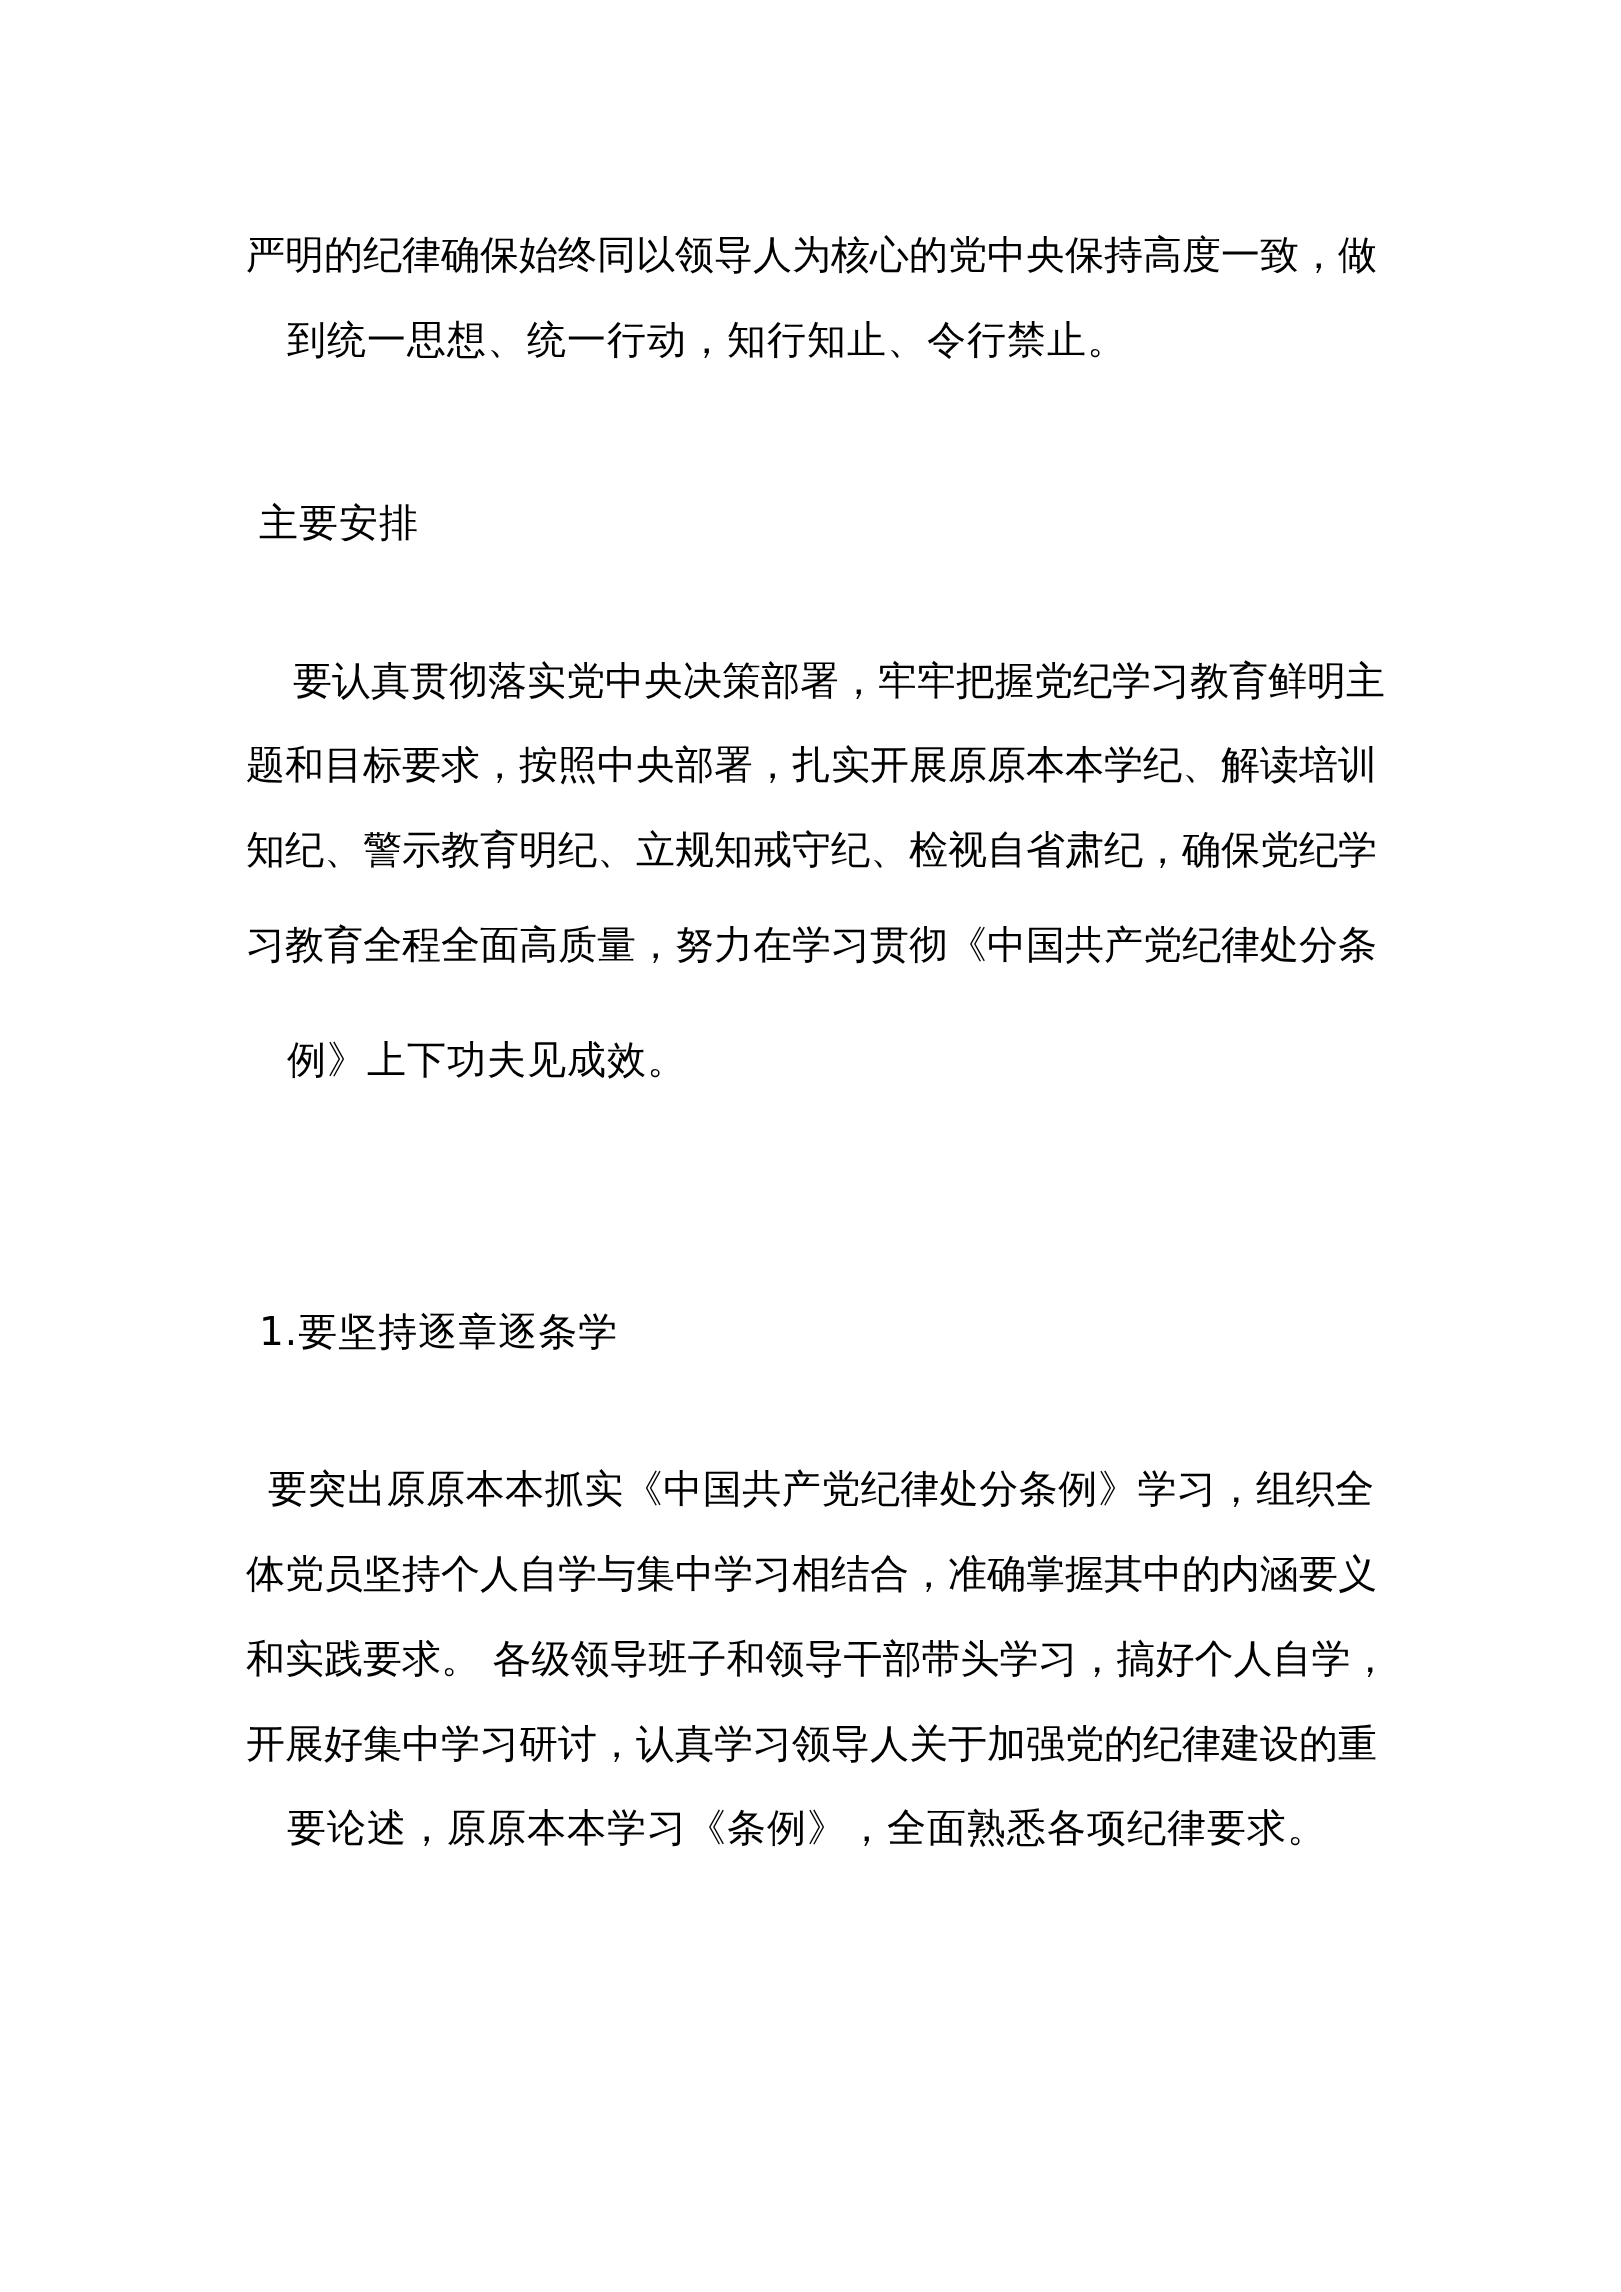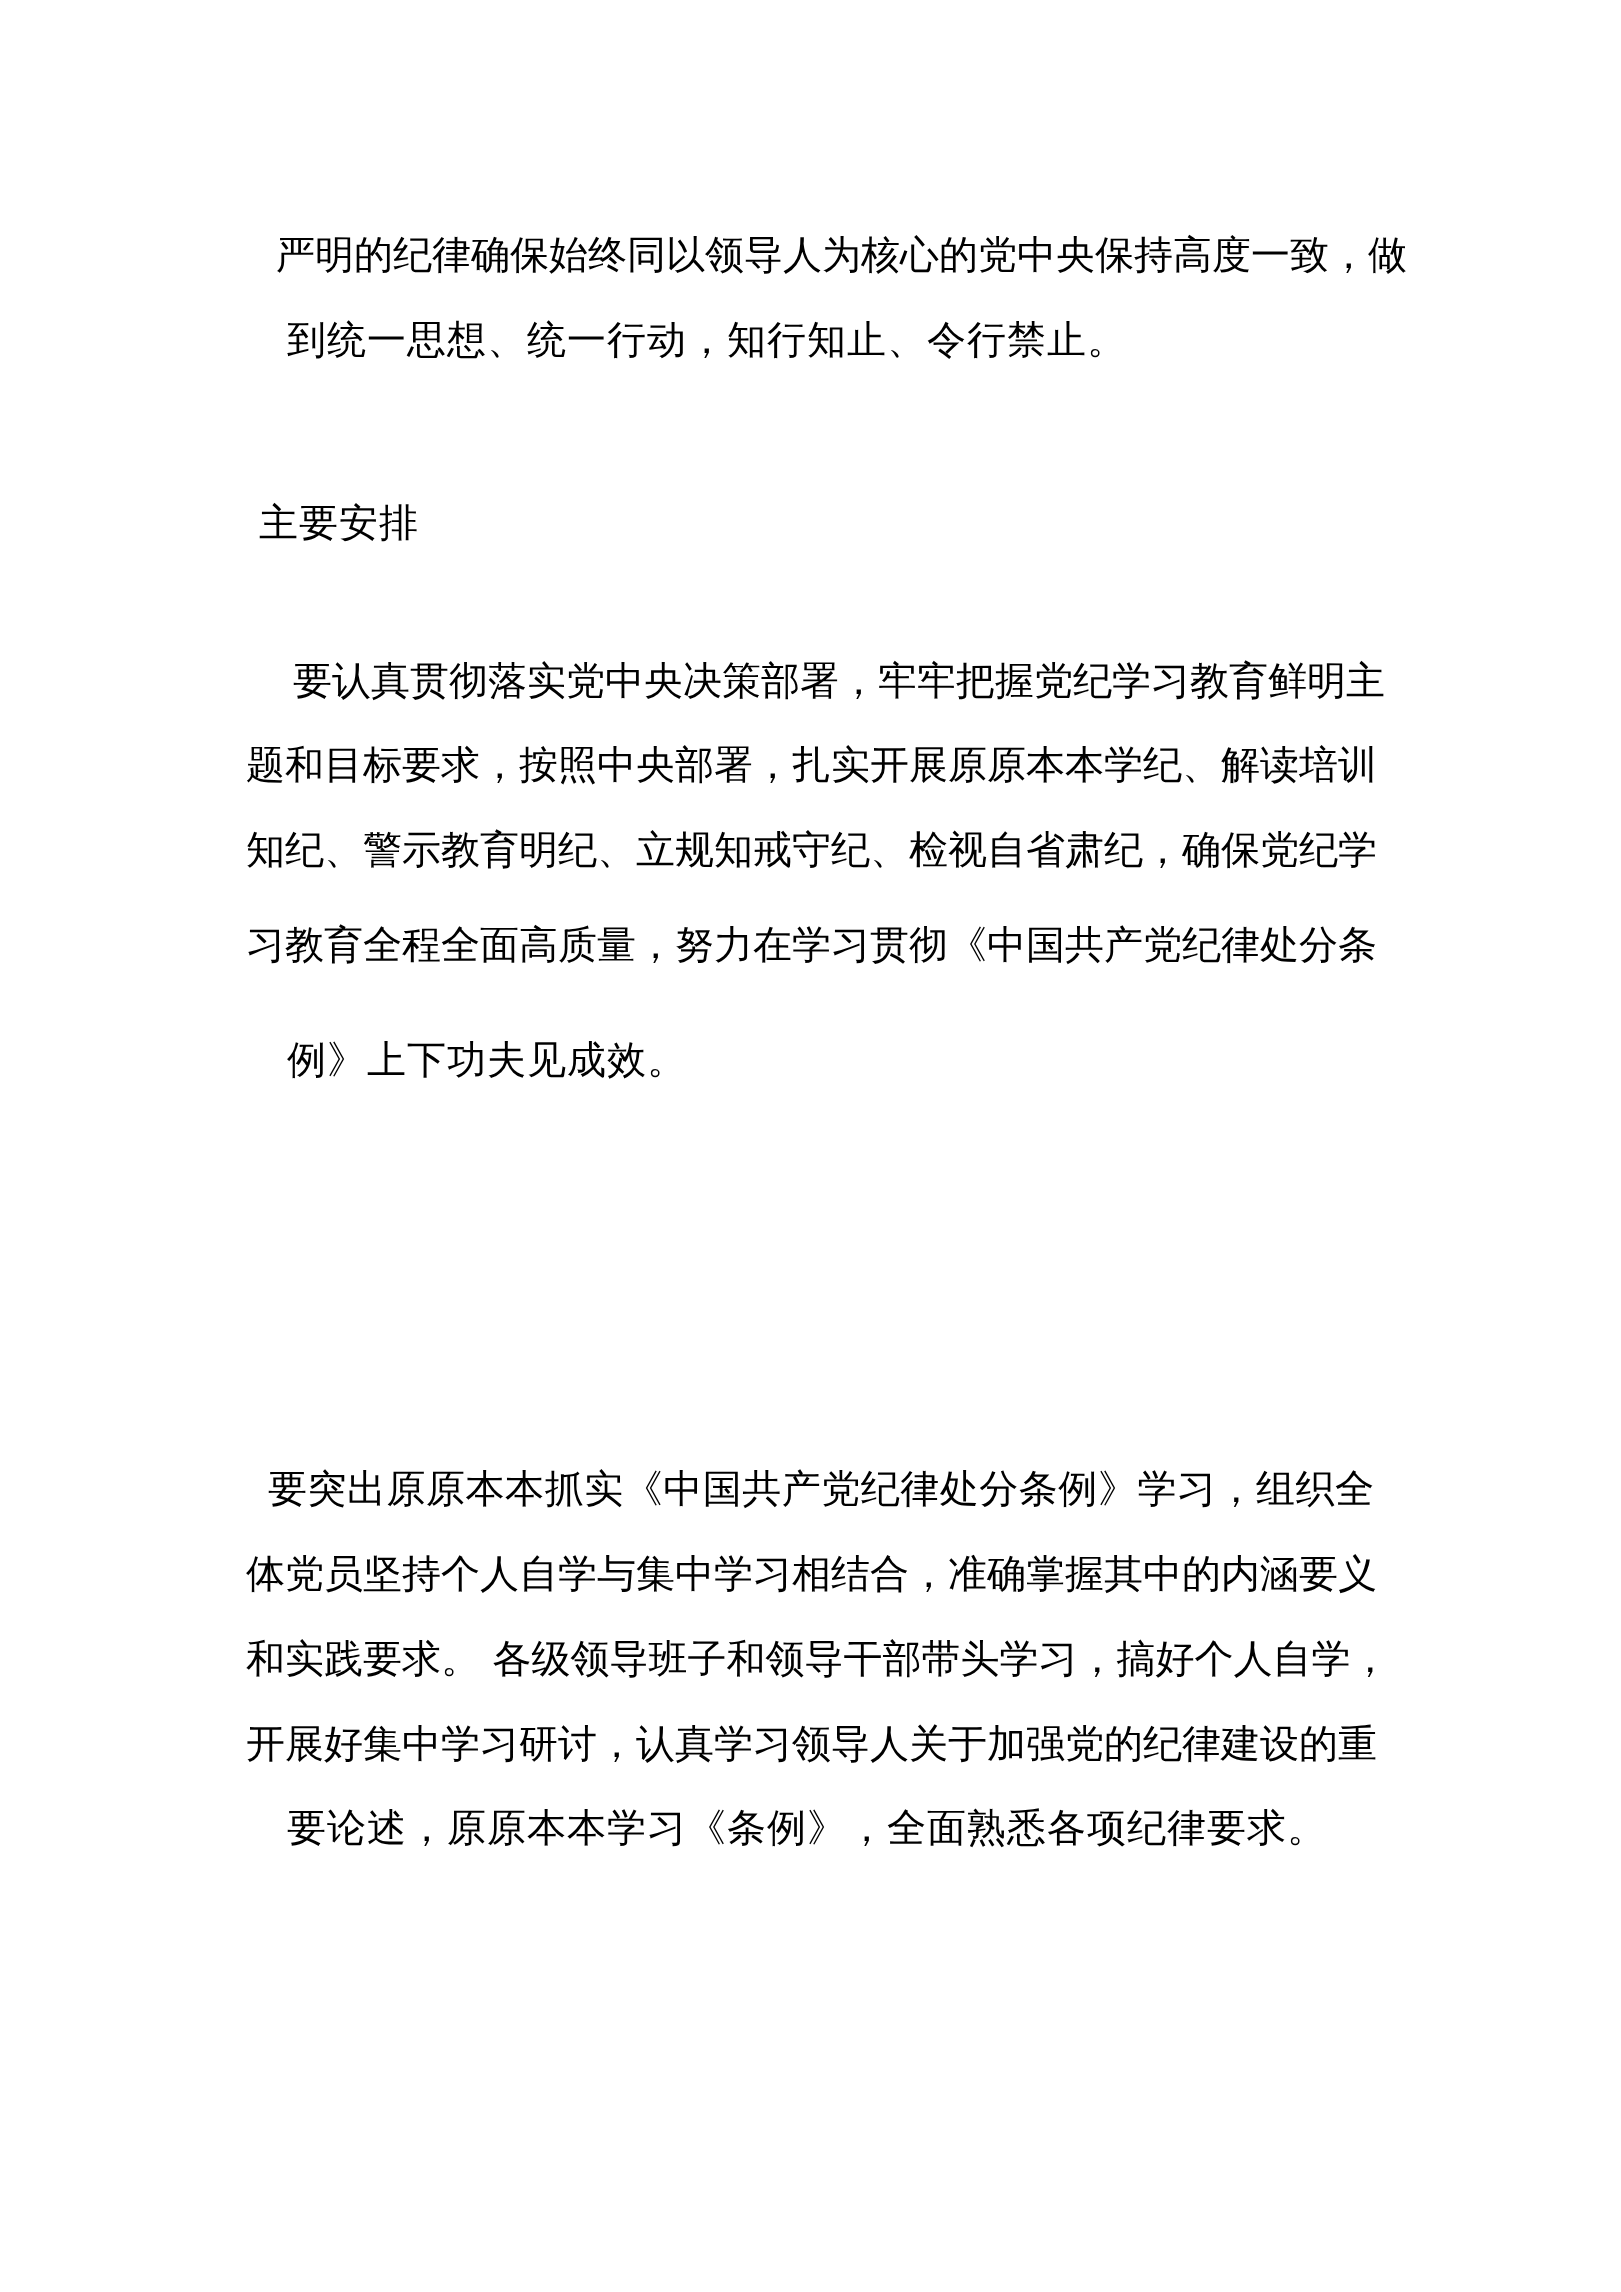--- a/index.html
+++ b/index.html
@@ -61,34 +61,35 @@
       margin: 13px;
       letter-spacing: 1px;
     }
   </style>
 </head>
 <body>
 
 <div class="page">
 
   <div>
-    <p class="line full" style="top:231px;margin-left:30px;">严明的纪律确保始终同以领导人为核心的党中央保持高度一致，做</p>
+    <p class="line full" style="top:231px;">严明的纪律确保始终同以领导人为核心的党中央保持高度一致，做</p>
     <p class="line short" style="top:316px;">到统一思想、统一行动，知行知止、令行禁止。</p>
   </div>
 
   <h2 class="heading" style="top:486px; font-weight:normal;">主要安排</h2>
 
   <div>
     <p class="line full indent" style="top:657px;">要认真贯彻落实党中央决策部署，牢牢把握党纪学习教育鲜明主</p>
     <p class="line full" style="top:741px;">题和目标要求，按照中央部署，扎实开展原原本本学纪、解读培训</p>
     <p class="line full" style="top:826px;">知纪、警示教育明纪、立规知戒守纪、检视自省肃纪，确保党纪学</p>
     <p class="line full" style="top:921px;">习教育全程全面高质量，努力在学习贯彻《中国共产党纪律处分条</p>
     <p class="line short" style="top:1036px;">例》上下功夫见成效。</p>
   </div>
 
+  <h3 class="heading" style="top:1295px; font-weight:normal;">1.要坚持逐章逐条学</h3>
 
   <div>
     <p class="line full indent-sm" style="top:1465px; left:268px; width:1106px;">要突出原原本本抓实《中国共产党纪律处分条例》学习，组织全</p>
     <p class="line full" style="top:1550px;">体党员坚持个人自学与集中学习相结合，准确掌握其中的内涵要义</p>
     <p class="line full" style="top:1635px;">和实践要求。 各级领导班子和领导干部带头学习，搞好个人自学，</p>
     <p class="line full" style="top:1720px;">开展好集中学习研讨，认真学习领导人关于加强党的纪律建设的重</p>
     <p class="line short" style="top:1804px;">要论述，原原本本学习《条例》，全面熟悉各项纪律要求。</p>
   </div>
 
 

